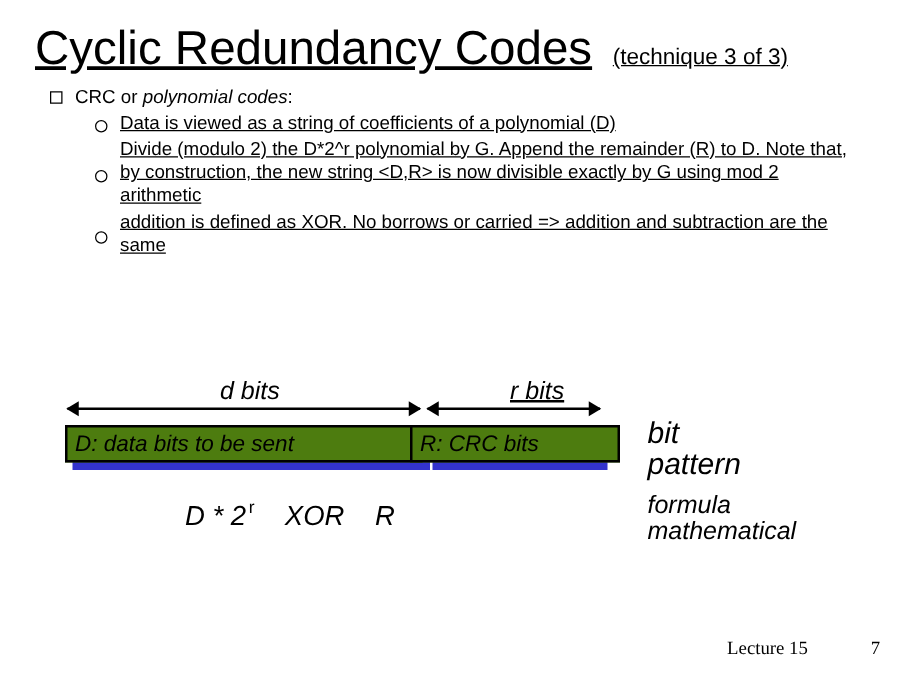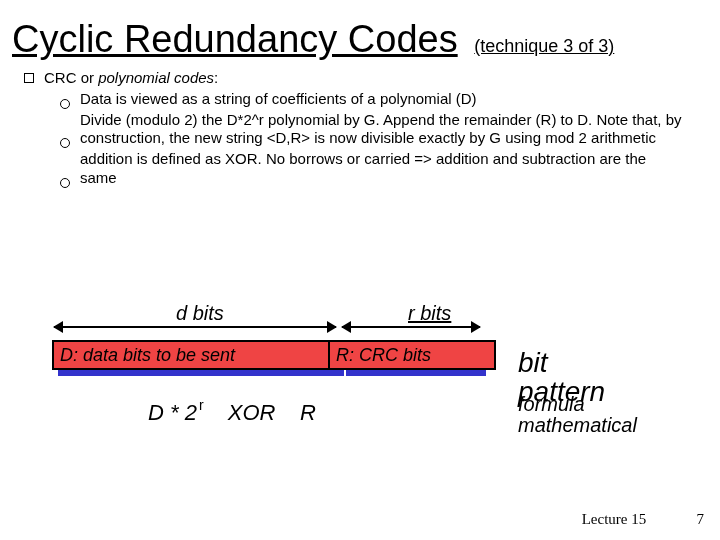--- a/index.html
+++ b/index.html
@@ -1,50 +1,50 @@
 <!DOCTYPE html>
 <html><head>
 <meta charset="utf-8">
 <style>
   * { margin: 0; padding: 0; box-sizing: border-box; }
   html, body { width: 720px; height: 540px; background: #fff; font-family: "Comic Sans MS", "Comic Sans", cursive, sans-serif; color: #000; }
-  .slide { position: relative; width: 720px; height: 540px; padding: 18px 28px 0 12px; }
+  .slide { position: relative; width: 720px; height: 540px; padding: 18px 28px 0 28px; }
   .title { font-size: 38px; font-weight: normal; margin-bottom: 8px; }
   .title .main { text-decoration: underline; }
   .title .paren { font-size: 18px; text-decoration: underline; margin-left: 6px; vertical-align: baseline; }
   .bullet-list { margin-left: 12px; margin-top: 4px; }
   .bullet-row { display: flex; align-items: flex-start; font-size: 15px; line-height: 1.25; margin-bottom: 2px; }
   .bullet-row .sq { width: 10px; height: 10px; border: 1.5px solid #000; margin-top: 4px; margin-right: 10px; flex: 0 0 auto; }
   .bullet-row .txt { flex: 1 1 auto; }
   .sub-list { margin-left: 36px; }
-  .sub-row { display: flex; align-items: flex-end; font-size: 15px; line-height: 1.25; margin-bottom: 2px; }
+  .sub-row { display: flex; align-items: center; font-size: 15px; line-height: 1.25; margin-bottom: 2px; text-decoration: underline; }
   .sub-row .circ { width: 10px; height: 10px; border: 1.5px solid #000; border-radius: 50%; margin-top: 4px; margin-right: 10px; flex: 0 0 auto; }
   .sub-row .txt { flex: 1 1 auto; padding-right: 10px; }
   .em { font-style: italic; margin-top: 15px; }
   
   .diagram { position: absolute; left: 48px; top: 300px; width: 624px; height: 160px; font-family: Arial, Helvetica, sans-serif; }
   .arrow-row { position: absolute; top: 0; left: 0; width: 100%; height: 40px; }
   .dbits-label { position: absolute; left: 128px; top: 2px; font-size: 20px; font-style: italic; }
   .rbits-label { position: absolute; left: 360px; top: 2px; font-size: 20px; font-style: italic; text-decoration: underline; }
   .arrow { position: absolute; top: 26px; height: 2px; background: #000; }
   .arrow::before, .arrow::after { content: ""; position: absolute; top: -5px; width: 0; height: 0; border-top: 6px solid transparent; border-bottom: 6px solid transparent; }
   .arrow::before { left: -1px; border-right: 10px solid #000; }
   .arrow::after  { right: -1px; border-left: 10px solid #000; }
   .arrow.d { left: 6px; width: 282px; }
   .arrow.r { left: 294px; width: 138px; }
   .boxes-row { position: absolute; top: 40px; left: 0; }
   .shadow-box { position: absolute; background: #3333cc; }
-  .box { position: absolute; background: #ef4444; border: 2px solid #000; font-size: 18px; font-style: italic; display: flex; align-items: center; padding: 0 6px; white-space: nowrap; }
+  .box { position: absolute; background: #4d7c0f; border: 2px solid #000; font-size: 18px; font-style: italic; display: flex; align-items: center; padding: 0 6px; white-space: nowrap; }
   
   .sh1 { left: 10px; top: 6px; width: 286px; height: 30px; }
   .sh2 { left: 298px; top: 6px; width: 140px; height: 30px; }
   
   .bx1 { left: 4px;  top: 0; width: 286px; height: 30px; }
   .bx2 { left: 280px; top: 0; width: 168px; height: 30px; }
-  .bitpattern { position: absolute; left: 470px; top: 34px; font-size: 28px; font-style: italic; line-height: 1.05; margin-top: 14px; }
+  .bitpattern { position: absolute; left: 470px; top: 34px; font-size: 24px; font-style: italic; line-height: 1.05; }
   .formula-row { position: absolute; top: 100px; left: 0; width: 100%; }
   .formula { position: absolute; left: 100px; top: 0; font-size: 22px; font-style: italic; white-space: nowrap; }
   .formula .sup { font-size: 14px; position: relative; top: -10px; margin-left: 2px; margin-right: 12px; font-style: normal; }
   .mathform { position: absolute; left: 470px; top: -6px; font-size: 20px; font-style: italic; line-height: 1.05; }
   
   .footer { position: absolute; bottom: 12px; right: 16px; font-family: "Comic Sans MS", cursive; font-size: 15px; }
   .footer .pg { display: inline-block; width: 36px; text-align: right; margin-left: 18px; }
 </style>
 </head>
 <body>

